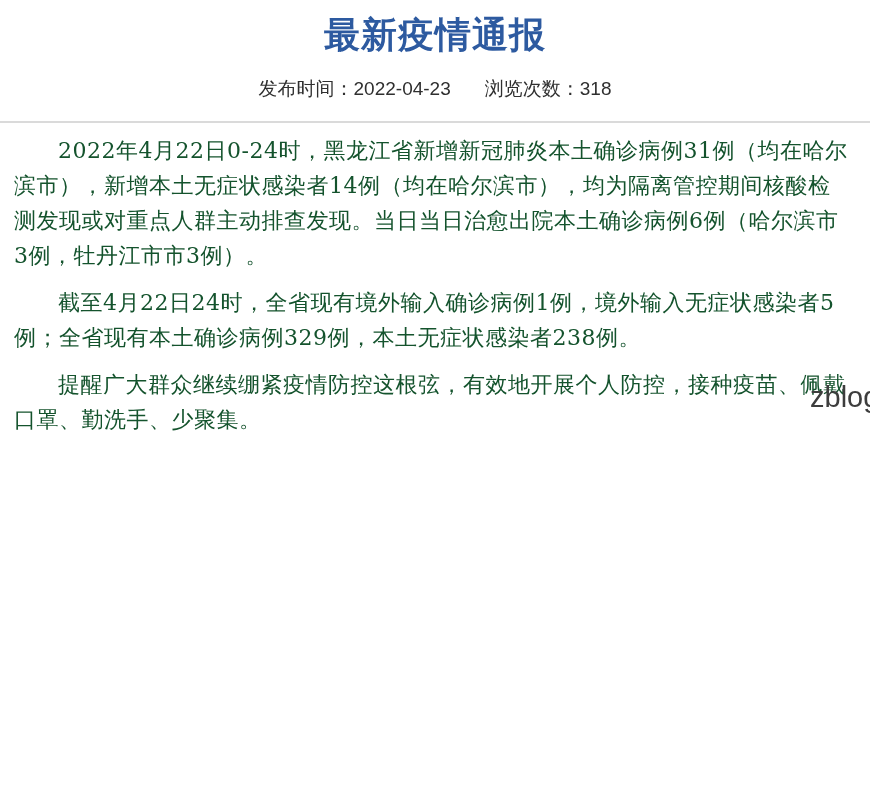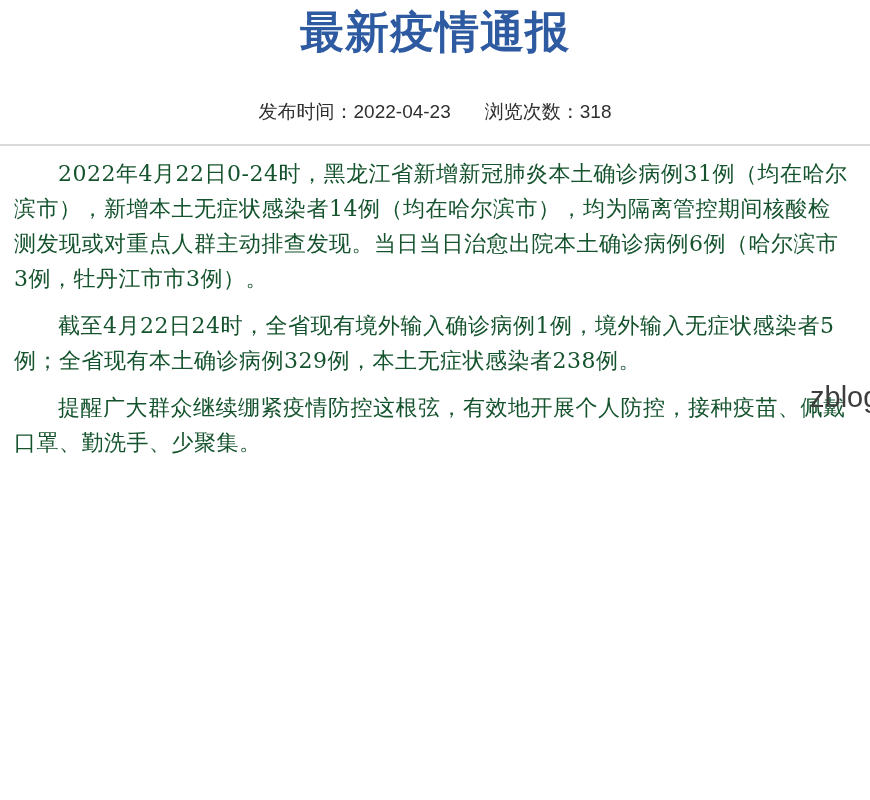--- a/index.html
+++ b/index.html
@@ -7,29 +7,29 @@
     width: 870px;
     height: 800px;
     background: #ffffff;
     position: relative;
     overflow: hidden;
     font-family: "Liberation Sans", sans-serif;
   }
   .header { text-align: center; }
   .page-title {
     margin: 9px 0 0 0;
-    font-size: 44px;
+    font-size: 36px;
     line-height: 52px;
     font-weight: 700;
     letter-spacing: 1px;
     color: #2d5aa0;
-    font-family: Liberation Mono, monospace;
+    font-family: Liberation Sans, sans-serif;
   }
   .meta-line {
-    margin-top: 39px;
+    margin-top: 16px;
     display: flex;
     justify-content: center;
     align-items: flex-end;
     gap: 34px;
     font-size: 19px;
     line-height: 24px;
     color: #2f2f2f;
   }
   .meta-item { white-space: nowrap; }
   .divider {

